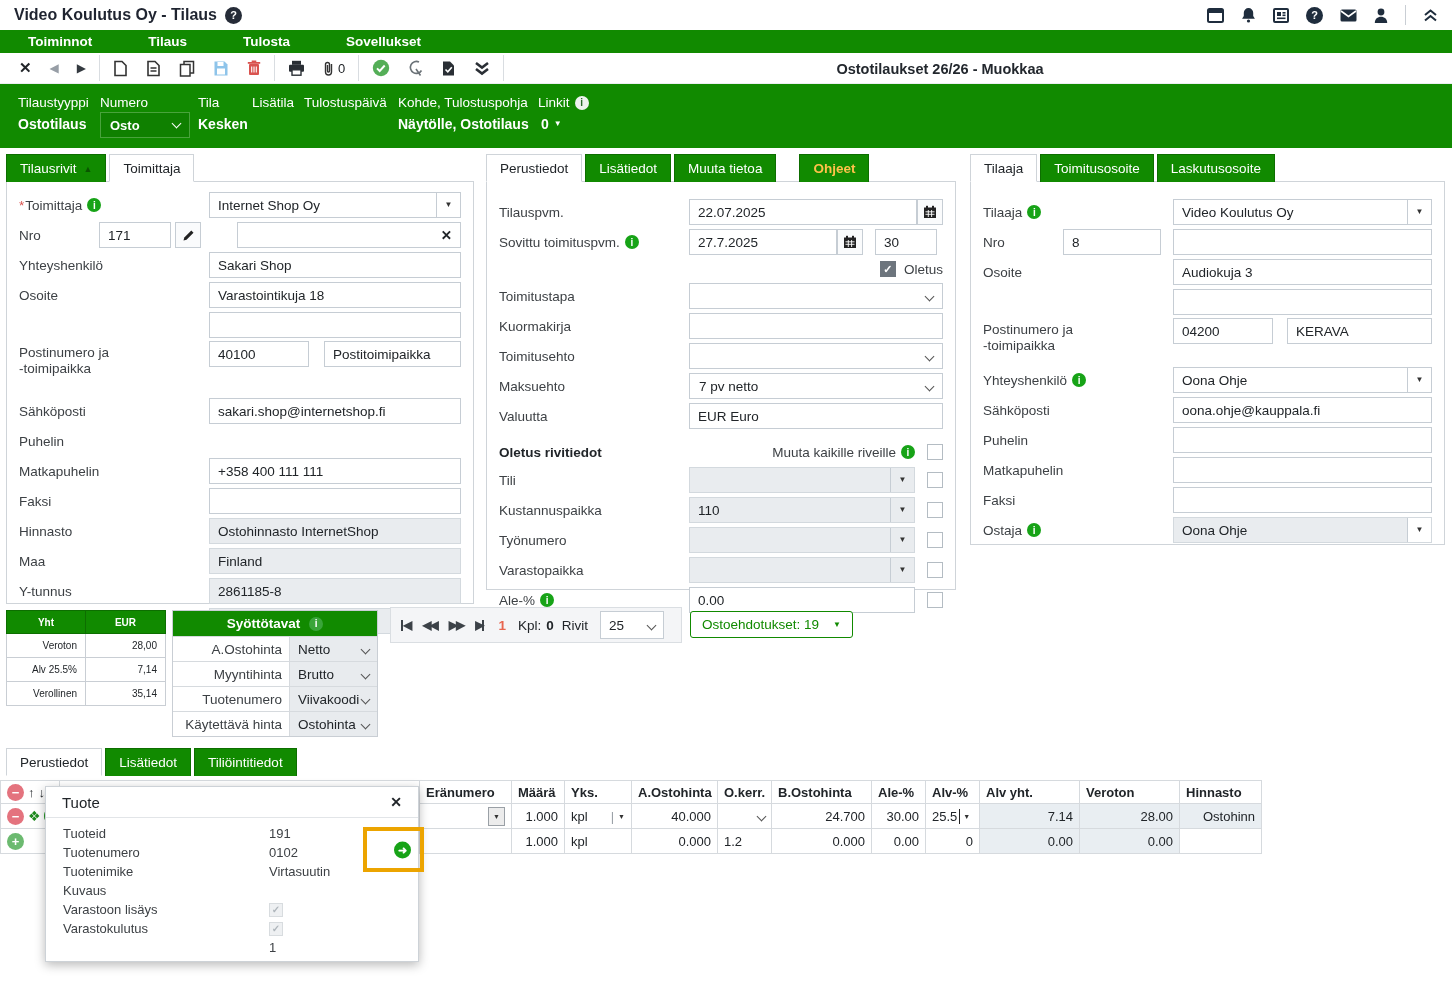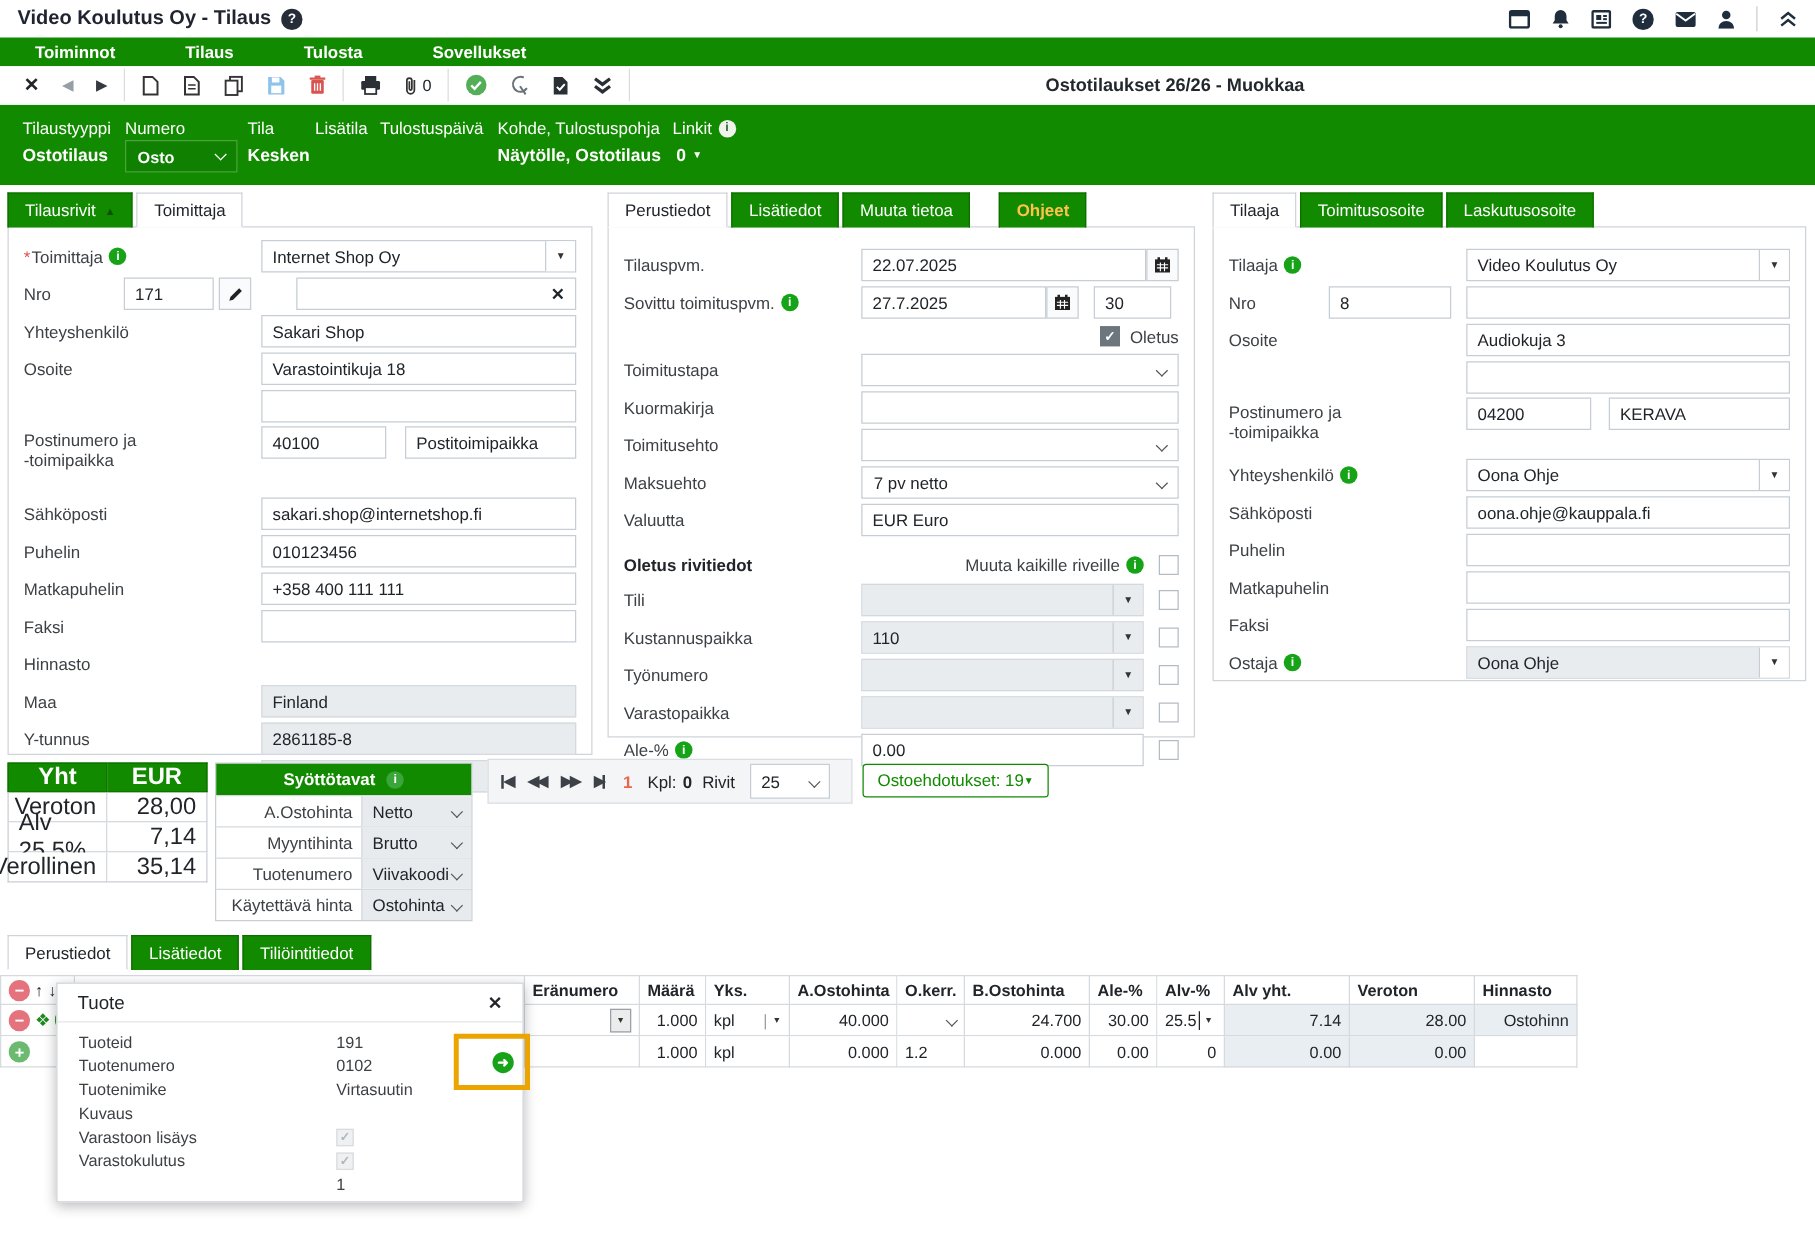--- a/index.html
+++ b/index.html
@@ -70,21 +70,21 @@
   .combo.ro .cval{background:var(--ro);}
   .sqbtn{width:26px;height:26px;border:1px solid var(--bd);background:#fafbfc;display:flex;align-items:center;justify-content:center;cursor:pointer;flex:none;}
   .selbox{display:flex;align-items:center;flex:1 1 auto;height:26px;border:1px solid var(--bd);background:#fff;padding:0 9px;font-size:13.5px;cursor:pointer;}
   .selbox .chev{margin-left:auto;}
   .cb{width:16px;height:16px;border:1px solid #b4bcc3;background:#fff;flex:none;cursor:pointer;}
   .cb.on{background:#6d757d;border-color:#6d757d;color:#fff;font-size:11px;font-weight:700;display:flex;align-items:center;justify-content:center;}
   .cb.dis{width:14px;height:14px;background:#eef0f2;border-color:#d8dcdf;color:#aeb5bb;font-size:10px;font-weight:700;display:flex;align-items:center;justify-content:center;}
   .spacer8{height:8px;}
 
   
-  .totals{position:absolute;left:6px;top:610px;width:160px;font-size:19px;}
+  .totals{position:absolute;left:6px;top:610px;width:160px;font-size:10px;}
   .totals .trow{display:flex;}
   .totals .c{width:80px;height:24px;display:flex;align-items:center;justify-content:flex-end;padding:0 8px;border:1px solid #c9ced4;border-top:none;background:#fff;}
   .totals .h{background:var(--green);color:#fff;font-weight:700;justify-content:center;border-color:var(--green-dark);border-top:1px solid var(--green-dark);}
   .totals .trow .c + .c{border-left:none;}
   .totals .trow + .trow .c{border-top:none;}
 
   .inmeth{position:absolute;left:172px;top:610px;width:206px;border:1px solid #c9ced4;font-size:13.5px;background:#fff;}
   .inmeth .hd{height:25px;background:var(--green);color:#fff;font-weight:700;display:flex;align-items:center;justify-content:center;gap:4px;}
   .inmeth .r{display:flex;height:25px;border-top:1px solid #d6dade;}
   .inmeth .rl{width:116px;display:flex;align-items:center;justify-content:flex-end;padding:0 7px;color:var(--lbl);}
@@ -92,21 +92,21 @@
   .inmeth .rv .chev{margin-left:auto;}
 
   
   .pager{position:absolute;left:390px;top:607px;width:292px;height:36px;background:#f4f5f7;border:1px solid #dadee2;display:flex;align-items:center;padding:0 10px;gap:12px;font-size:13.5px;}
   .pbtn{display:flex;align-items:center;cursor:pointer;color:#3c4248;font-size:12px;letter-spacing:-2px;font-weight:700;}
   .pbtn .bar{width:2px;height:11px;background:#3c4248;letter-spacing:0;}
   .pagenum{color:#e8654f;font-weight:700;margin-left:2px;}
   .rivit-sel{width:64px;height:28px;border:1px solid var(--bd);background:#fff;display:flex;align-items:center;padding:0 8px;cursor:pointer;}
   .rivit-sel .chev{margin-left:auto;}
 
-  .suggest-btn{position:absolute;left:690px;top:611px;height:27px;padding:0 11px;border:1px solid var(--green);border-radius:3px;color:var(--green);background:#fff;font-size:13.5px;display:flex;align-items:center;gap:0;cursor:pointer;}
+  .suggest-btn{position:absolute;left:690px;top:611px;height:27px;padding:0 11px;border:1px solid var(--green);border-radius:3px;color:var(--green);background:#fff;font-size:13.5px;display:flex;align-items:center;gap:14px;cursor:pointer;}
 
   
   .ltable{position:absolute;left:0;top:780px;width:1262px;font-size:13px;}
   .lgrid{display:grid;grid-template-columns:60px 360px 92px 53px 67px 86px 54px 100px 54px 54px 100px 100px 82px;}
   .lc{border-right:1px solid var(--bd-lt);border-bottom:1px solid var(--bd-lt);height:25px;display:flex;align-items:center;padding:0 6px;background:#fff;overflow:hidden;white-space:nowrap;}
   .lhead .lc{height:24px;font-weight:700;border-top:1px solid var(--bd-lt);}
   .lgrid .lc:first-child{border-left:1px solid var(--bd-lt);}
   .lc.num{justify-content:flex-end;}
   .lc.gray{background:#e9eef2;}
   .ic-minus{width:17px;height:17px;border-radius:50%;background:#e4737e;color:#fff;font-size:13px;font-weight:700;display:inline-flex;align-items:center;justify-content:center;cursor:pointer;flex:none;}
@@ -348,32 +348,32 @@
       <span class="inp" style="width:100px;">40100</span>
       <span class="inp grow" style="margin-left:15px;">Postitoimipaikka</span>
     </div>
     <div class="spacer8"></div>
     <div class="frow">
       <span class="flabel">Sähköposti</span>
       <span class="inp grow">sakari.shop@internetshop.fi</span>
     </div>
     <div class="frow">
       <span class="flabel">Puhelin</span>
-      <span class="inp grow">010123456</span>
     </div>
     <div class="frow">
       <span class="flabel">Matkapuhelin</span>
       <span class="inp grow">+358 400 111 111</span>
     </div>
     <div class="frow">
       <span class="flabel">Faksi</span>
       <span class="inp grow"></span>
     </div>
     <div class="frow">
       <span class="flabel">Hinnasto</span>
+      <span class="inp grow ro">Ostohinnasto InternetShop</span>
     </div>
     <div class="frow">
       <span class="flabel">Maa</span>
       <span class="inp grow ro">Finland</span>
     </div>
     <div class="frow">
       <span class="flabel">Y-tunnus</span>
       <span class="inp grow ro">2861185-8</span>
     </div>
     <div class="frow">

